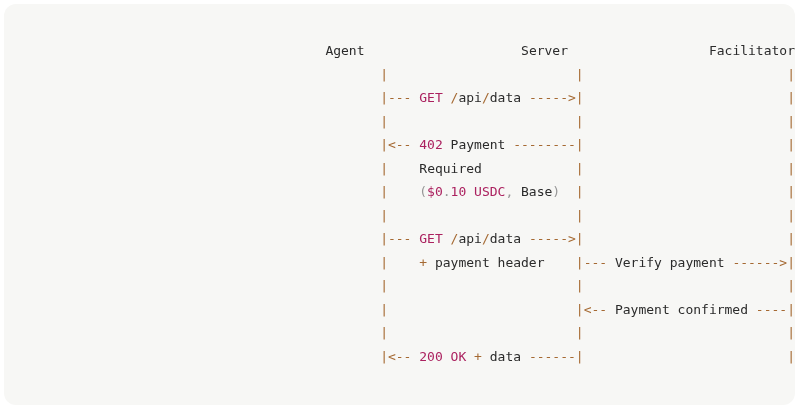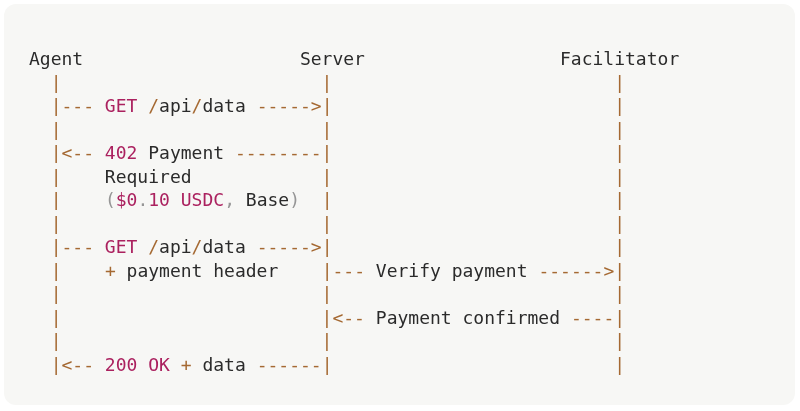--- a/index.html
+++ b/index.html
@@ -11,27 +11,28 @@
   }
   .card {
     position: absolute;
     left: 4px; top: 4px;
     width: 791px; height: 401px;
     background: var(--card_bg, #f7f7f5);
     border-radius: 12px;
     box-sizing: border-box;
   }
   pre.diagram {
-    margin: 8px;
+    margin: 0;
     padding: 35px 0 0 17px;
     font-family: "DejaVu Sans Mono", monospace;
-    font-size: 18px;
+    font-size: 13px;
     line-height: 23.5px;
     font-weight: 400;
     white-space: pre;
+    text-align: right;
   }
   .t { color: var(--text, #2b2b2b); }
   .o { color: var(--operator, #a56932); }
   .k { color: var(--keyword, #ab215f); }
   .p { color: var(--punctuation, #969696); }
 </style>
 </head>
 <body>
 
 <div class="card">

